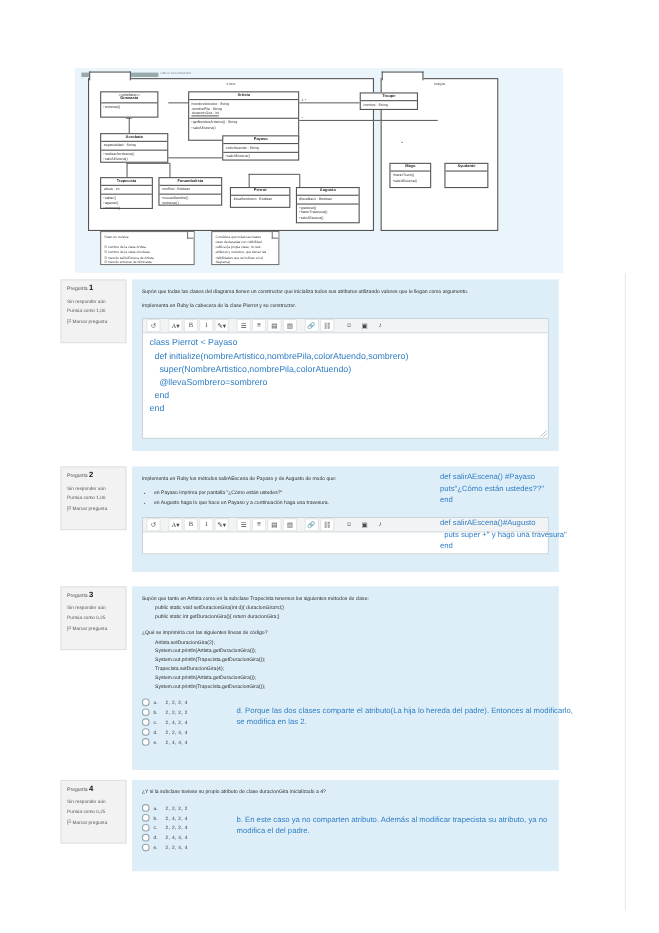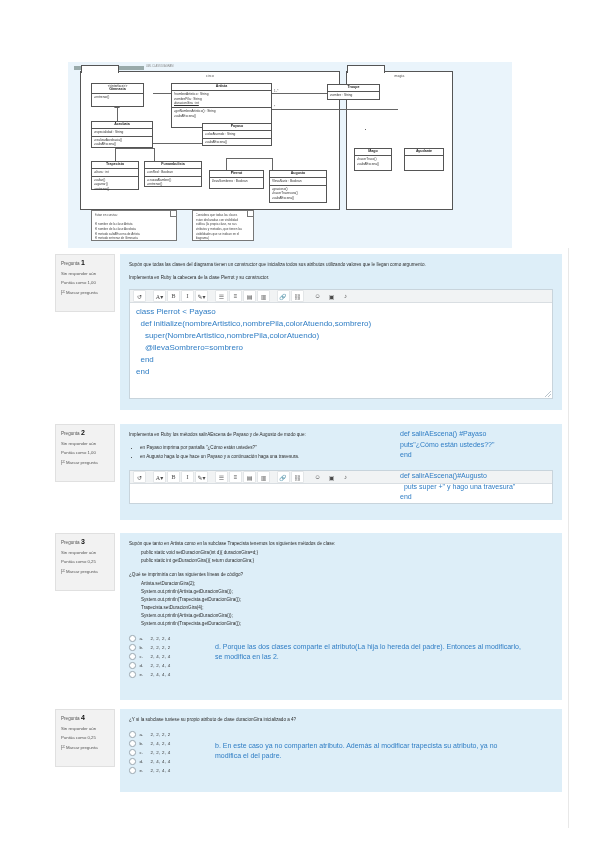--- a/index.html
+++ b/index.html
@@ -39,21 +39,21 @@
 
   
   .qblock{position:absolute;left:0;width:599px;}
   .qside{position:absolute;left:55px;top:0;width:60px;background:#f2f2f2;border:1px solid #e0e0e0;box-sizing:border-box;padding:4px 4px 5px 5px;}
   .qside .qlabel{font-size:4.6px;color:#555;line-height:1.25;margin-bottom:3px;}
   .qside .qlabel b{font-size:7px;color:#111;font-weight:bold;}
   .qside .qmeta{font-size:4.3px;color:#555;line-height:1.45;margin-bottom:3px;}
   .qside .qflag{font-size:4.3px;color:#555;line-height:1.45;}
   .qside .qflag .flagico{display:inline-block;width:4px;height:5px;position:relative;top:1px;margin-right:1px;}
 
-  .qbody{position:absolute;left:120px;top:0;width:442px;background:#ddeef8;box-sizing:border-box;padding:7px 9px 9px 9px;}
+  .qbody{position:absolute;left:120px;top:0;width:388px;background:#ddeef8;box-sizing:border-box;padding:7px 9px 9px 9px;}
   .qtext{font-size:4.6px;color:#2b2b2b;line-height:1.75;}
   .qtext p{margin:0 0 5px 0;}
   .qtext .code-ind{margin-left:12px;display:block;}
   .qlist{margin:2px 0 0 0;padding-left:11px;}
   .qlist li{font-size:4.6px;color:#2b2b2b;line-height:1.9;}
 
   
   .editor{background:#fff;border:1px solid #c8d4dc;margin-top:7px;}
   .etoolbar{background:#f1f3f4;border-bottom:1px solid #d9dee2;padding:2px 3px;display:flex;align-items:center;gap:1px;height:13px;box-sizing:border-box;}
   .ebtn{width:11px;height:10px;display:flex;align-items:center;justify-content:center;font-size:6px;color:#4a4a4a;background:#fff;border:1px solid #e3e6e8;border-radius:1px;cursor:default;}

